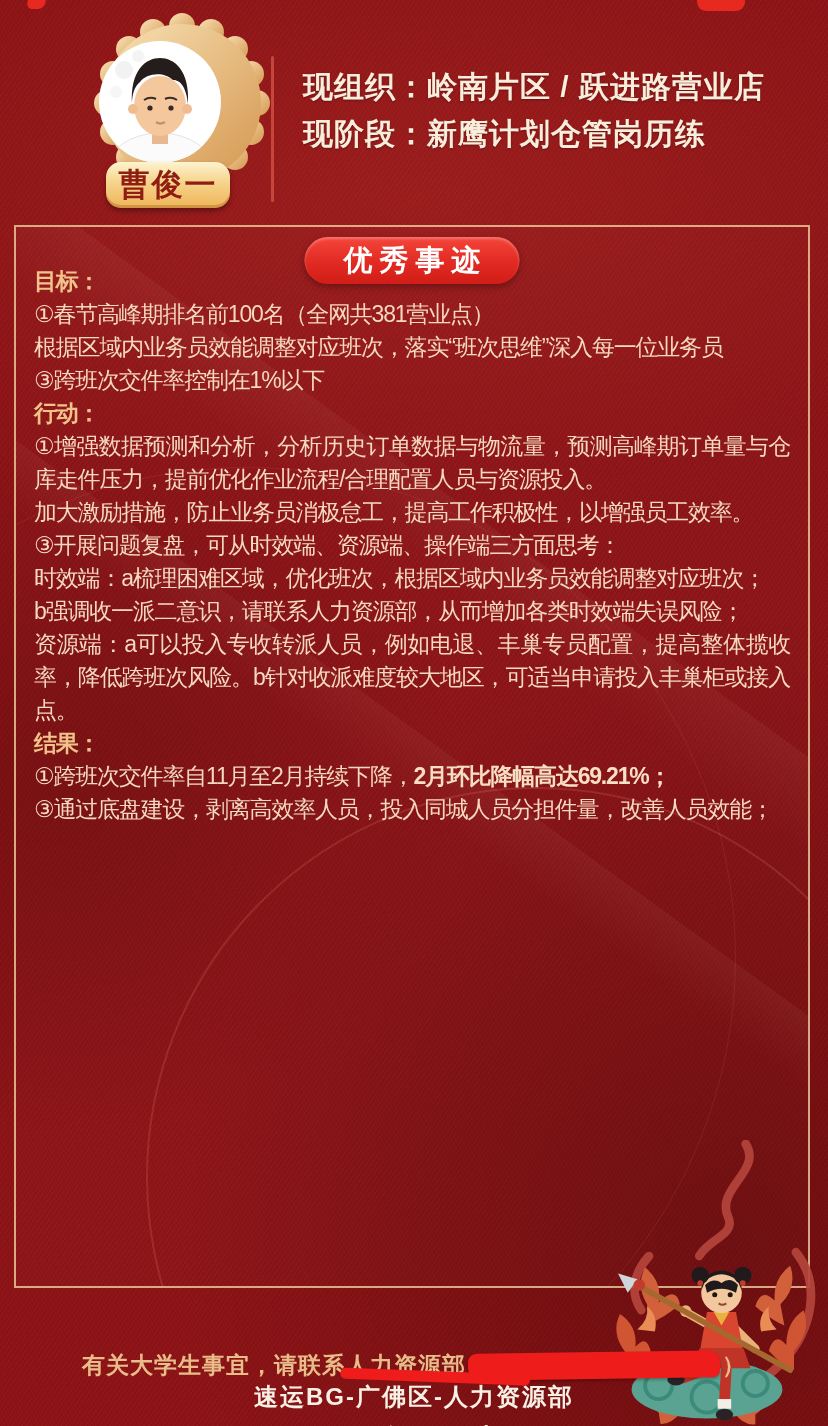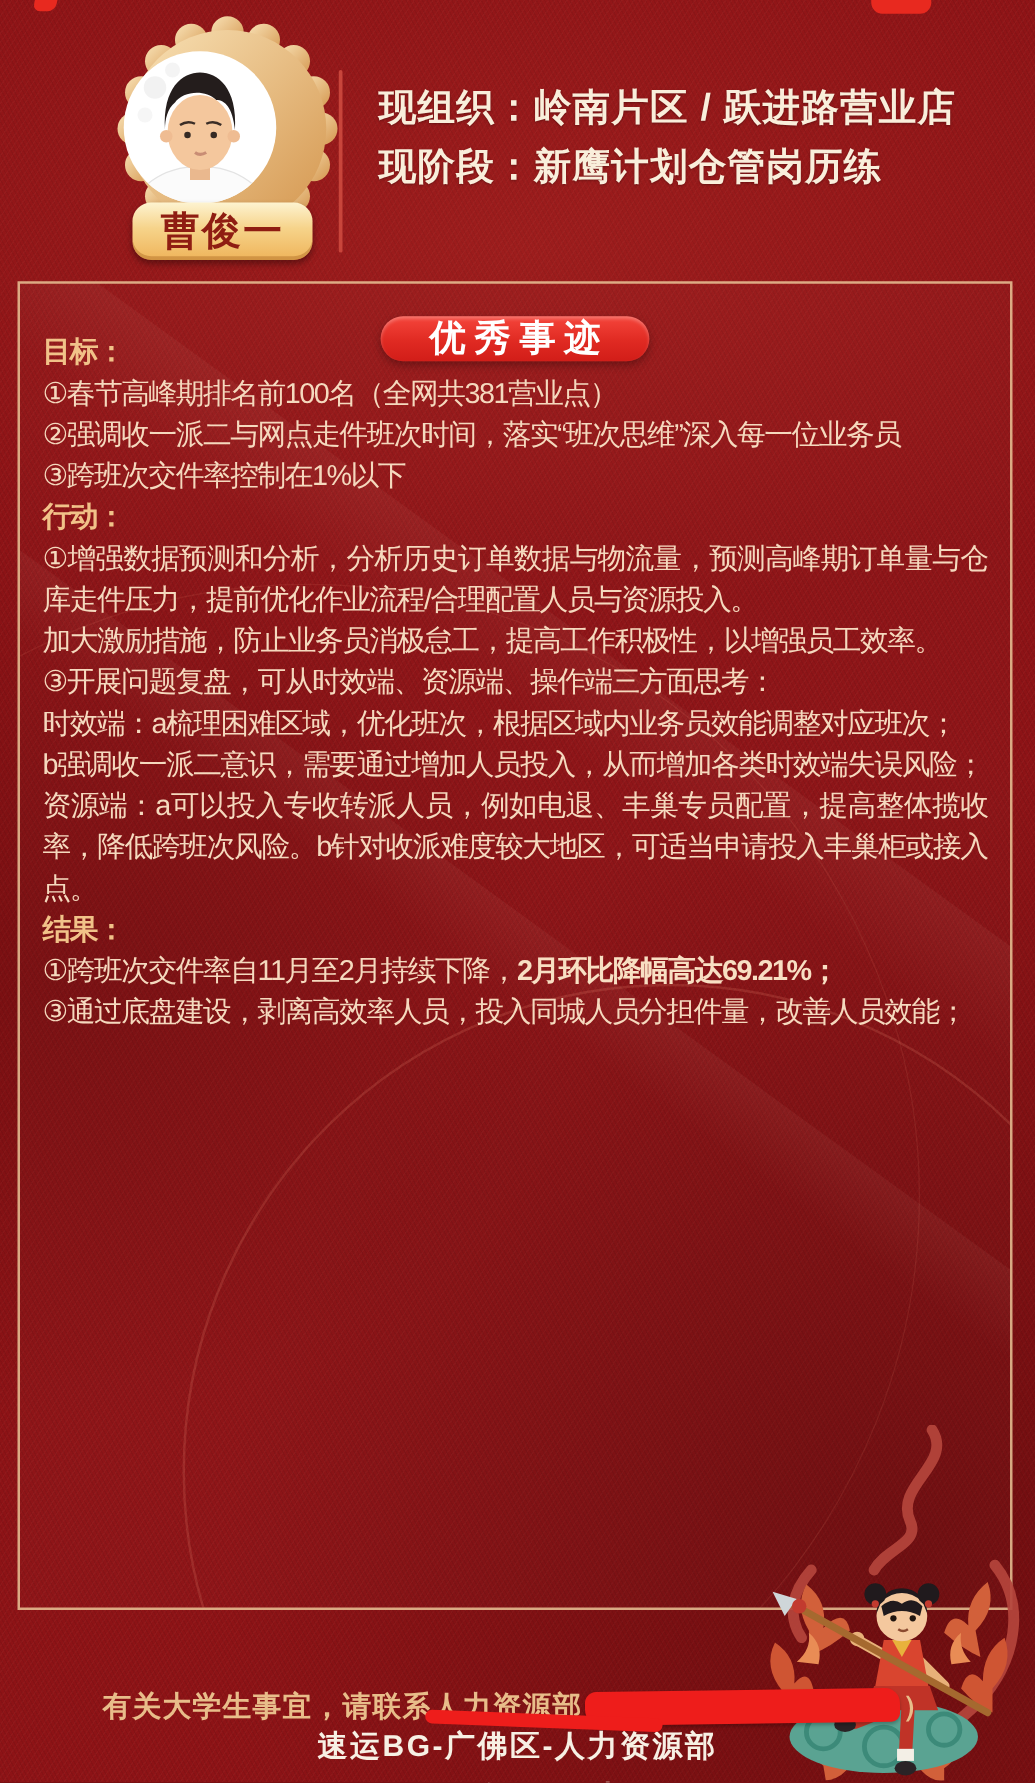--- a/index.html
+++ b/index.html
@@ -18,21 +18,21 @@
       repeating-linear-gradient(-55deg, rgba(255,190,170,.03) 0 1px, transparent 1px 4px);
   }
   .corner-mark { position:absolute; background:#e8291f; }
   .corner-mark.left  { left:27px; top:0; width:18px; height:9px; border-radius:0 0 6px 6px; transform:skewX(-12deg); }
   .corner-mark.right { left:697px; top:0; width:48px; height:11px; border-radius:0 0 9px 9px; }
 
   
   .header { position:absolute; left:0; top:0; width:828px; height:226px; }
   .medallion { position:absolute; left:72px; top:10px; width:204px; height:204px; }
   .name-tag {
-    position:absolute; left:106px; top:162px; width:144px; height:46px;
+    position:absolute; left:106px; top:162px; width:124px; height:46px;
     background:linear-gradient(180deg,#fdf3d0 0%, #f6d38a 45%, #efb45a 100%);
     border-radius:15px; display:flex; align-items:center; justify-content:center;
     box-shadow:inset 0 -3px 0 rgba(155,85,20,.35), 0 3px 5px rgba(0,0,0,.35);
   }
   .name-tag span { font-size:31px; font-weight:700; color:#8f1d12; letter-spacing:2px; }
   .hdr-divider { position:absolute; left:271px; top:56px; width:3px; height:146px; background:#c8453b; border-radius:2px; }
   .hdr-lines { position:absolute; left:303px; top:70px; display:flex; flex-direction:column; gap:13px; }
   .hdr-line { font-size:30px; font-weight:700; color:#f9eedb; letter-spacing:1px; line-height:34px;
               text-shadow:0 1px 2px rgba(0,0,0,.3); white-space:nowrap; }
 
@@ -42,22 +42,22 @@
     border:2px solid rgba(233,196,150,.85); overflow:hidden;
     background:rgba(255,240,230,.012);
   }
   .decor-arc { position:absolute; border-radius:50%; pointer-events:none; }
   .arc1 { width:780px; height:780px; border:2px solid rgba(255,160,130,.16); left:130px; top:560px; }
   .arc2 { width:980px; height:980px; border:1.5px solid rgba(255,160,130,.10); left:-260px; top:240px; }
   .streak { position:absolute; pointer-events:none; background:linear-gradient(rgba(255,200,180,.055), rgba(255,200,180,0)); }
   .st1 { width:1200px; height:80px; left:-220px; top:240px; transform:rotate(36deg); }
   .st2 { width:1200px; height:60px; left:-160px; top:540px; transform:rotate(36deg); }
   .banner {
-    position:absolute; top:26px; left:50%; transform:translateX(-50%);
-    height:36px; padding:0 32px; display:flex; align-items:center;
+    position:absolute; top:10px; left:50%; transform:translateX(-50%);
+    height:47px; padding:0 32px; display:flex; align-items:center;
     background:linear-gradient(180deg,#f5453b 0%, #e02a22 55%, #d21d18 100%);
     border-radius:24px;
     box-shadow:0 3px 7px rgba(0,0,0,.3), inset 0 2px 3px rgba(255,255,255,.28);
   }
   .banner span { color:#ffffff; font-size:29px; font-weight:800; letter-spacing:7px; text-indent:7px; }
   .content {
     position:absolute; inset:0; padding:38px 18px 0;
     font-size:23px; line-height:33px; letter-spacing:-1.2px;
     text-align:justify; text-align-last:left;
     color:#f5d9be; font-weight:500;
@@ -160,29 +160,29 @@
     <div class="streak st2"></div>
 
     <div class="banner">
       <span>优秀事迹</span>
     </div>
 
     <div class="content">
 
       <div class="h">目标：</div>
       <p>①春节高峰期排名前100名（全网共381营业点）</p>
-      <p>②强调收一派二与网点走件班次时间，落实“班次思维”深入每一位业务员</p>
+      <p>根据区域内业务员效能调整对应班次，落实“班次思维”深入每一位业务员</p>
       <p>③跨班次交件率控制在1%以下</p>
 
       <div class="h">行动：</div>
       <p>①增强数据预测和分析，分析历史订单数据与物流量，预测高峰期订单量与仓库走件压力，提前优化作业流程/合理配置人员与资源投入。</p>
       <p>加大激励措施，防止业务员消极怠工，提高工作积极性，以增强员工效率。</p>
       <p>③开展问题复盘，可从时效端、资源端、操作端三方面思考：</p>
       <p>时效端：a梳理困难区域，优化班次，根据区域内业务员效能调整对应班次；</p>
-      <p>b强调收一派二意识，需要通过增加人员投入，从而增加各类时效端失误风险；</p>
+      <p>b强调收一派二意识，请联系人力资源部，从而增加各类时效端失误风险；</p>
       <p>资源端：a可以投入专收转派人员，例如电退、丰巢专员配置，提高整体揽收率，降低跨班次风险。b针对收派难度较大地区，可适当申请投入丰巢柜或接入点。</p>
 
       <div class="h">结果：</div>
       <p><span>①跨班次交件率自11月至2月持续下降，</span><b>2月环比降幅高达69.21%；</b></p>
       <p>③通过底盘建设，剥离高效率人员，投入同城人员分担件量，改善人员效能；</p>
     </div>
   </div>
 
   <svg class="nezha" viewBox="0 0 240 300">
     <g stroke="#b5453c" stroke-width="9" fill="none" stroke-linecap="round" opacity=".92">

